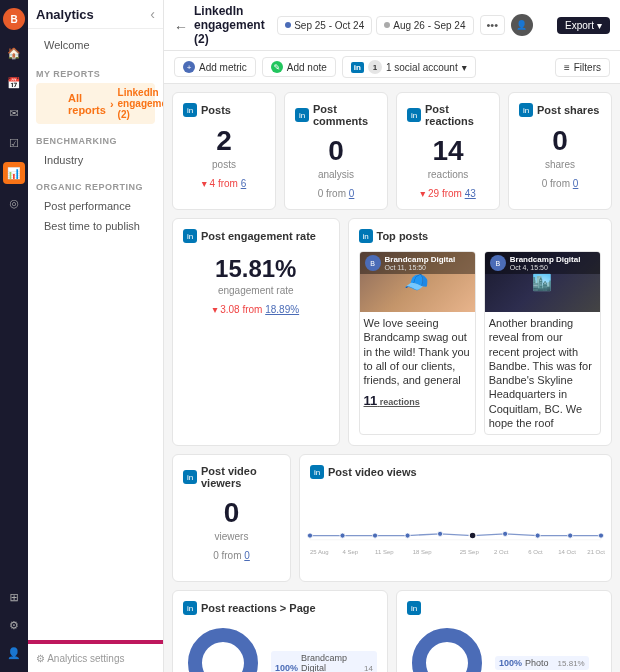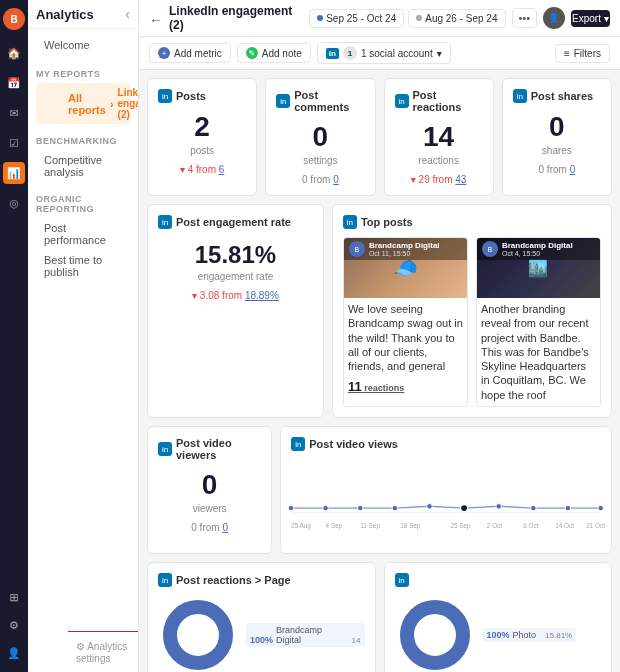--- a/index.html
+++ b/index.html
@@ -30,21 +30,21 @@
     .icon-bar .nav-icon.active { background: #f97316; color: white; }
     .icon-bar .nav-icon.brand {
       width: 22px; height: 22px;
       background: #e85d2b;
       border-radius: 50%;
       margin-bottom: 4px;
     }
 
     
     .sidebar {
-      width: 111px;
+      width: 136px;
       background: white;
       border-right: 1px solid #e5e5e5;
       display: flex;
       flex-direction: column;
       flex-shrink: 0;
       font-size: 11px;
       overflow-y: auto;
     }
     .sidebar-header {
       display: flex;
@@ -74,21 +74,21 @@
       background: white;
       border: 1px solid #e5e5e5;
       border-radius: 4px;
       font-size: 11px;
       cursor: pointer;
       color: #333;
       display: flex;
       align-items: center;
       gap: 4px;
     }
-    .sidebar-footer { margin-top: auto; padding: 8px; border-top: 1px solid #be185d; margin-left: 40px; }
+    .sidebar-footer { margin-top: auto; padding: 8px; border-top: 4px solid #be185d; }
     .sidebar-footer-link { font-size: 10px; color: #999; cursor: pointer; }
 
     
     .main { flex: 1; display: flex; flex-direction: column; overflow: hidden; }
 
     
     .top-header {
       background: white;
       border-bottom: 1px solid #e5e5e5;
       padding: 4px 10px;
@@ -111,30 +111,31 @@
       display: flex;
       align-items: center;
       gap: 3px;
     }
     .date-btn .dot { width: 6px; height: 6px; border-radius: 50%; }
     .date-btn .dot.blue { background: #4b6cb7; }
     .date-btn .dot.gray { background: #aaa; }
     .more-btn { padding: 3px 6px; border: 1px solid #e5e5e5; border-radius: 4px; background: white; cursor: pointer; font-size: 11px; color: #555; }
     .avatar-btn { width: 22px; height: 22px; border-radius: 50%; background: #555; display: flex; align-items: center; justify-content: center; color: white; font-size: 9px; cursor: pointer; }
     .export-btn {
-      padding: 3px 1px;
+      padding: 3px 8px;
       background: #1a1a2e;
       color: white;
       border: none;
       border-radius: 4px;
       font-size: 10px;
       cursor: pointer;
       display: flex;
       align-items: flex-start;
       gap: 3px;
+      margin-left: 18px;
     }
 
     
     .toolbar {
       background: white;
       border-bottom: 1px solid #e5e5e5;
       padding: 5px 10px;
       display: flex;
       align-items: center;
       gap: 6px;
@@ -336,21 +337,21 @@
     <div class="sidebar-section-label">MY REPORTS</div>
     <div class="sidebar-item active">
       <span style="color:#f97316;margin-left:24px;">All reports</span>
       <span style="color:#f97316;"> › </span>
       <span style="font-size:10px;color:#f97316;">LinkedIn engagement (2)</span>
     </div>
   </div>
   <div class="sidebar-section">
     <div class="sidebar-section-label">BENCHMARKING</div>
     <div class="sidebar-item">
-      <span>Competitive analysis</span>
+      <span>Industry</span>
     </div>
   </div>
   <div class="sidebar-section">
     <div class="sidebar-section-label">ORGANIC REPORTING</div>
     <div class="sidebar-item">
       <span>Post performance</span>
     </div>
     <div class="sidebar-item">
       <span>Best time to publish</span>
     </div>
@@ -420,21 +421,21 @@
           <span>▾ 4 from</span>
           <span class="link">6</span>
         </div>
       </div>
       <div class="card">
         <div class="card-header">
           <div class="card-icon" style="background:#0077b5;">in</div>
           <span class="card-title">Post comments</span>
         </div>
         <div class="card-big-number">0</div>
-        <div class="card-unit">settings</div>
+        <div class="card-unit">analysis</div>
         <div class="card-change neutral">
           <span>0 from</span>
           <span class="link">0</span>
         </div>
       </div>
       <div class="card">
         <div class="card-header">
           <div class="card-icon" style="background:#0077b5;">in</div>
           <span class="card-title">Post reactions</span>
         </div>

